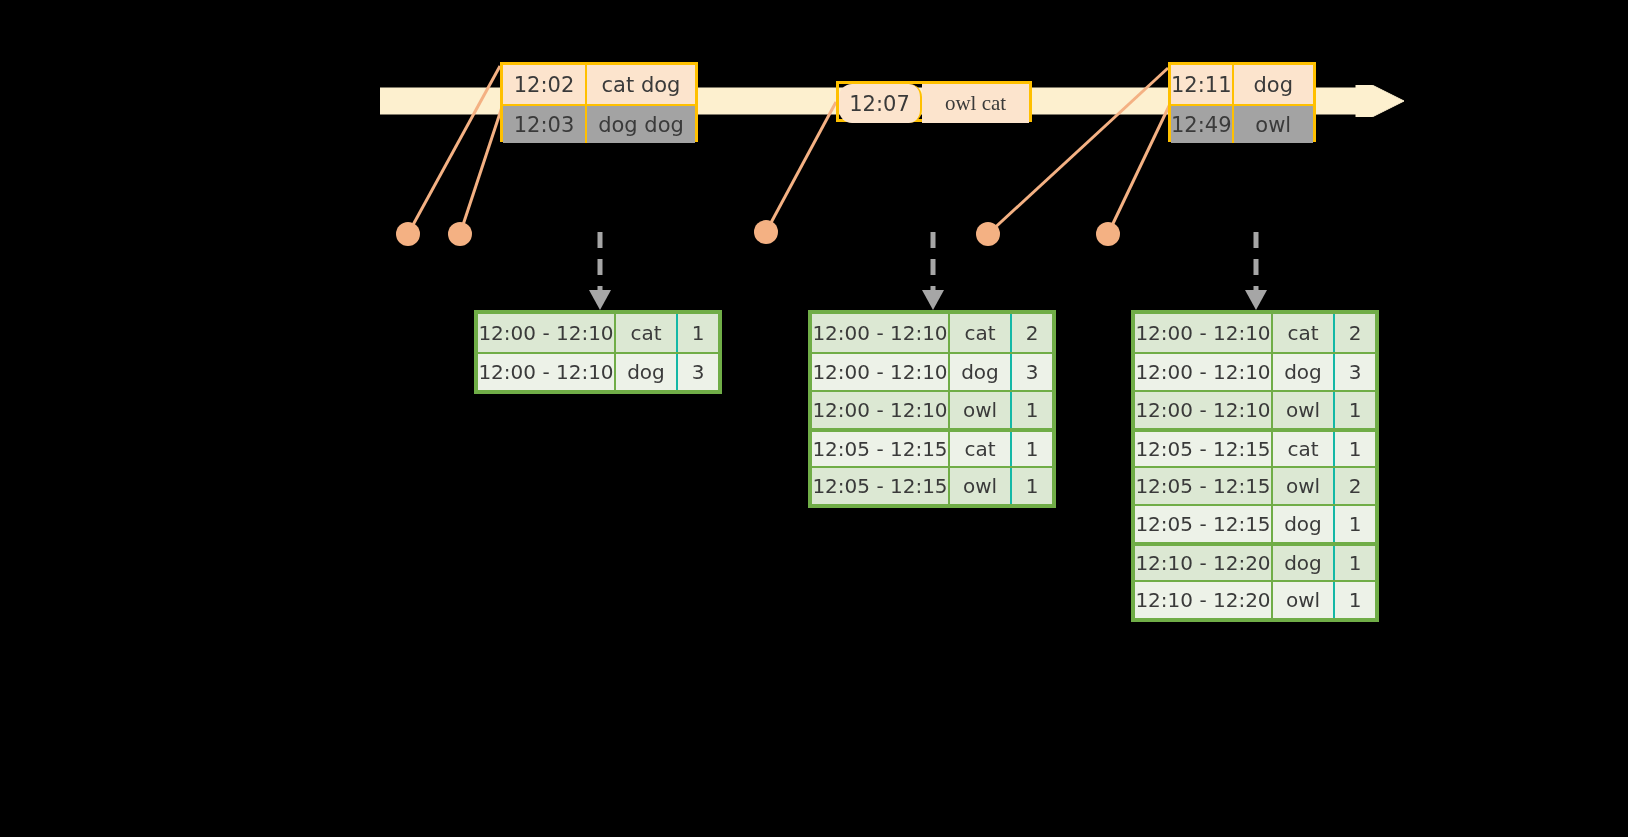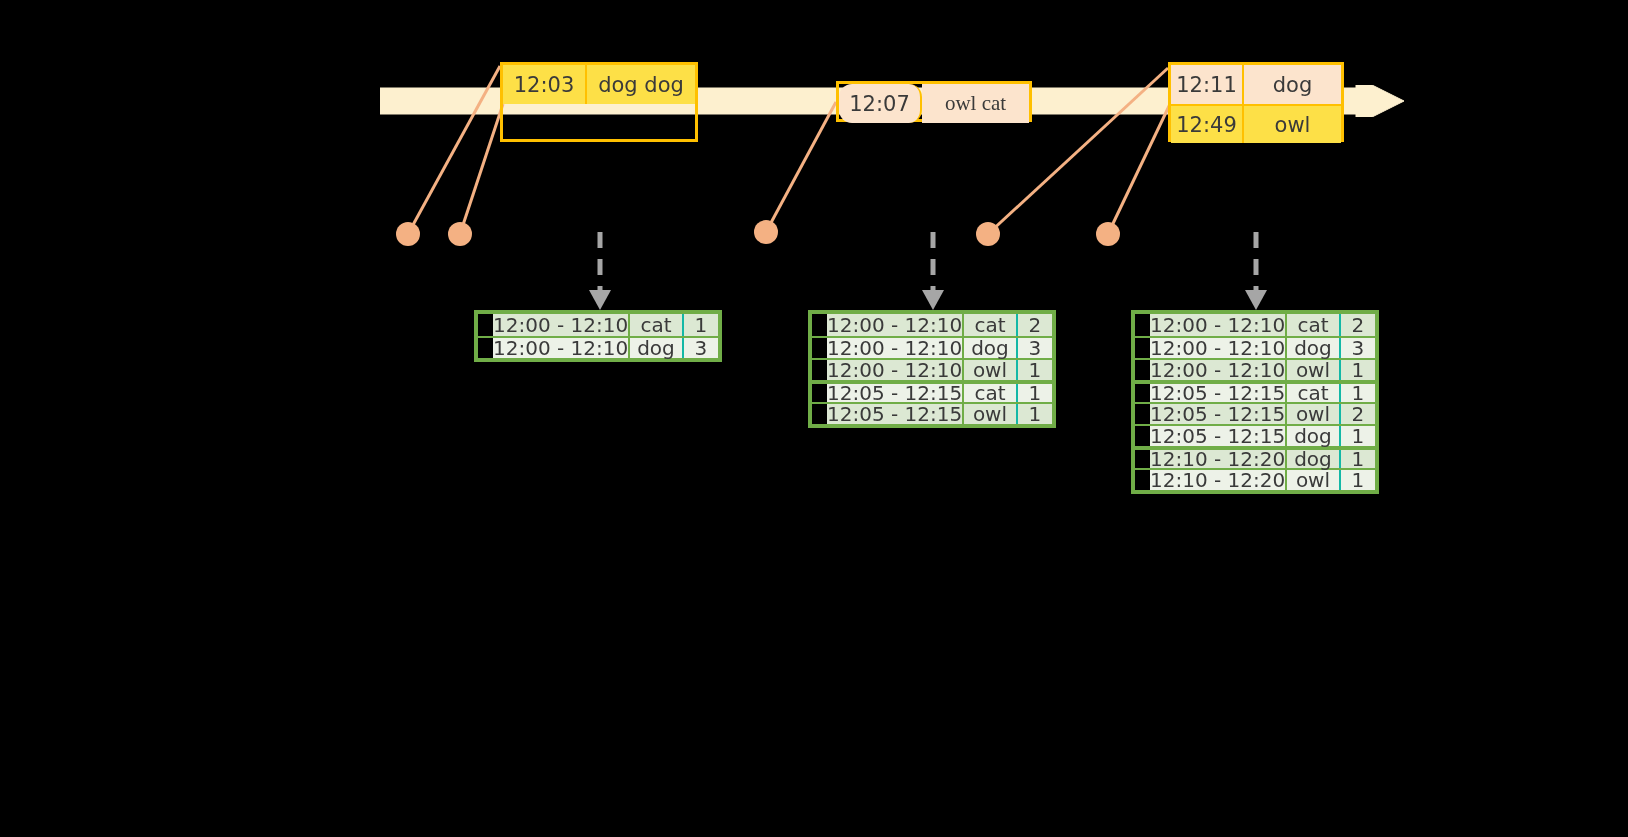--- a/index.html
+++ b/index.html
@@ -17,44 +17,44 @@
   
   .event-box{position:absolute;border:3px solid #ffc000;box-sizing:border-box;}
   .event-row{display:flex;height:39px;box-sizing:border-box;}
   .event-row + .event-row{border-top:2px solid #ffc000;}
   .ev-time,.ev-words{
     display:flex;align-items:center;justify-content:center;
     font-size:21px;box-sizing:border-box;white-space:nowrap;
   }
   .ev-time{border-right:2px solid #ffc000;}
   .row-a .ev-time,.row-a .ev-words{background:#fce4cd;}
-  .row-b .ev-time,.row-b .ev-words{background:#fde047;}
+  .row-b .ev-time,.row-b .ev-words{background:#a3a3a3;}
 
   #event-box-1{left:500px;top:62px;width:198px;height:80px;}
   #event-box-1 .ev-time{width:84px;}
   #event-box-1 .ev-words{width:108px;}
 
   #event-box-2{left:836px;top:81px;width:196px;height:41px;}
   #event-box-2 .ev-time{width:83px;border-radius:13px;}
   #event-box-2 .ev-words{width:107px;font-family:Liberation Serif, serif;}
 
-  #event-box-3{left:1168px;top:62px;width:176px;height:80px;}
+  #event-box-3{left:1168px;top:62px;width:148px;height:80px;}
   #event-box-3 .ev-time{width:73px;}
   #event-box-3 .ev-words{width:97px;}
 
   
   #connectors{position:absolute;left:0;top:0;width:1628px;height:300px;}
   .dot{position:absolute;width:24px;height:24px;border-radius:50%;background:#f4b183;}
 
   
   .dash-arrow{position:absolute;width:30px;height:80px;}
 
   
   .result-table{position:absolute;border:4px solid #70ad47;box-sizing:border-box;}
-  .res-row{display:flex;height:22px;box-sizing:border-box;padding-left:15px;}
+  .res-row{display:flex;height:38px;box-sizing:border-box;}
   .res-row + .res-row{border-top:2px solid #70ad47;}
   .res-row.sep{border-top:4px solid #70ad47;}
   .rc{display:flex;align-items:center;justify-content:center;
       font-size:20px;box-sizing:border-box;white-space:nowrap;}
   .rc-win{border-right:2px solid #70ad47;}
   .rc-word{border-right:2px solid #14b8a6;}
   .shade-a .rc{background:#dce8d3;}
   .shade-b .rc{background:#edf2e8;}
 
   #result-table-1{left:474px;top:310px;width:248px;}
@@ -91,20 +91,24 @@
     <line x1="1108" y1="234" x2="1170" y2="104" stroke="#f4b183" stroke-width="3"></line>
   </svg>
 
   <div class="dot" style="left:396px;top:222px;"></div>
   <div class="dot" style="left:448px;top:222px;"></div>
   <div class="dot" style="left:754px;top:220px;"></div>
   <div class="dot" style="left:976px;top:222px;"></div>
   <div class="dot" style="left:1096px;top:222px;"></div>
 
   <div class="event-box" id="event-box-1">
+    <div class="event-row row-a">
+      <div class="ev-time">12:02</div>
+      <div class="ev-words">cat dog</div>
+    </div>
     <div class="event-row row-b">
       <div class="ev-time">12:03</div>
       <div class="ev-words">dog dog</div>
     </div>
   </div>
 
   <div class="event-box" id="event-box-2">
     <div class="event-row row-a">
       <div class="ev-time">12:07</div>
       <div class="ev-words">owl cat</div>

